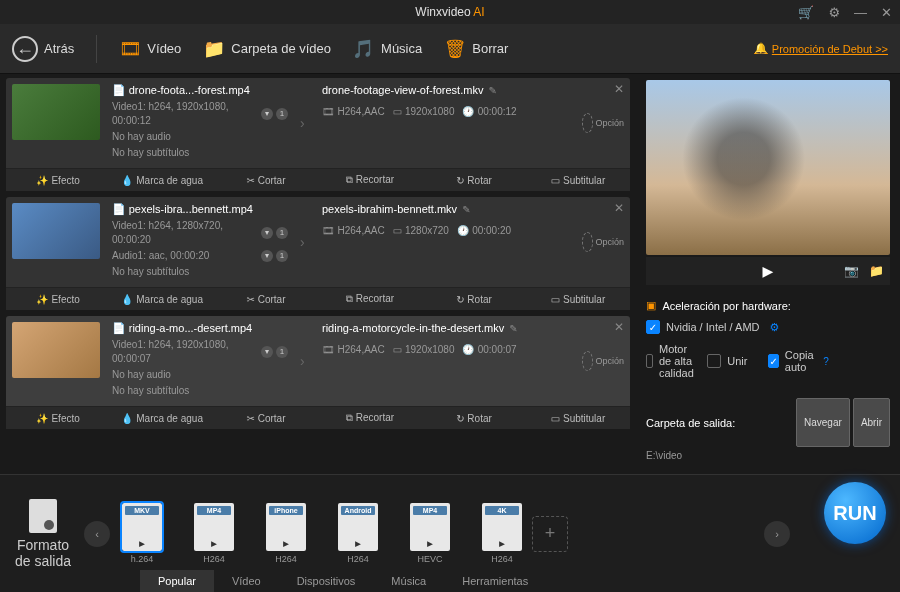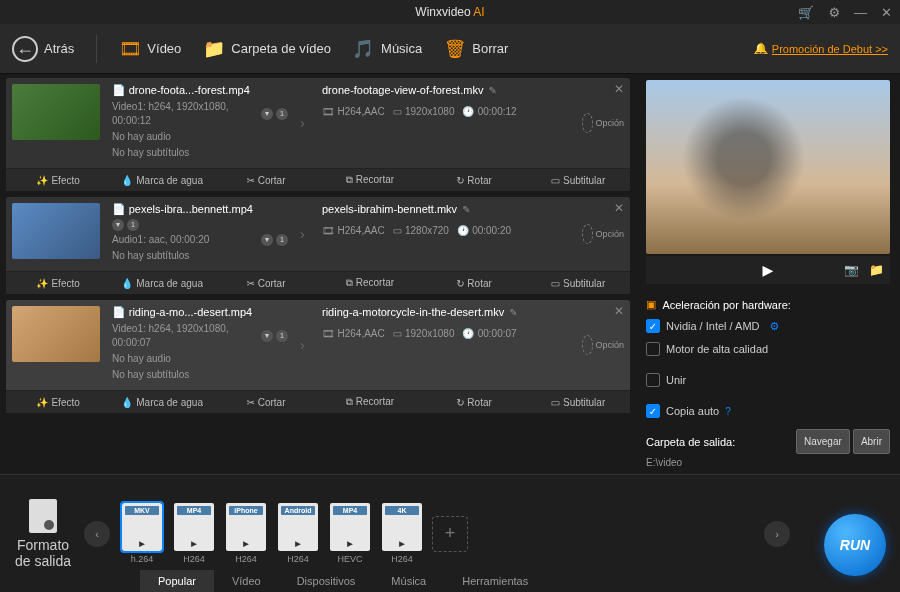--- a/index.html
+++ b/index.html
@@ -42,37 +42,37 @@
 .preview{height:175px;background:linear-gradient(180deg,#a8c8e8 0%,#d4b896 60%,#8b6f47 100%);border-radius:2px;position:relative}
 .preview::after{content:"";position:absolute;inset:0;background:radial-gradient(circle at 40% 45%,rgba(40,40,40,0.5) 15%,transparent 35%)}
 .pv-ctrl{height:28px;display:flex;align-items:center;justify-content:center;position:relative;background:#222;margin-top:2px}
 .pv-play{color:#fff;font-size:14px}
 .pv-icons{position:absolute;right:6px;display:flex;gap:10px;color:#999;font-size:12px}
 .settings{margin-top:14px;font-size:11px}
 .set-title{display:flex;align-items:center;gap:6px;color:#fff;margin-bottom:8px}
 .chk-row{display:flex;align-items:center;gap:6px;margin-bottom:9px;color:#ccc}
 .chk{width:14px;height:14px;border:1px solid #666;border-radius:2px;display:inline-flex;align-items:center;justify-content:center;font-size:10px}
 .chk.on{background:#0a84ff;border-color:#0a84ff;color:#fff}
-.set-grid{display:grid;grid-template-columns:1fr;gap:8px 6px}
-.folder-row{display:flex;align-items:center;justify-content:space-between;margin-top:2px}
-.btn-sm{background:#4a4a4a;border:1px solid #666;color:#ddd;padding:6px 7px;font-size:10px;cursor:pointer;border-radius:2px}
+.set-grid{display:grid;grid-template-columns:1fr 1fr 1fr 1fr;gap:8px 6px}
+.folder-row{display:flex;align-items:center;justify-content:space-between;margin-top:10px}
+.btn-sm{background:#4a4a4a;border:1px solid #666;color:#ddd;padding:18px 7px;font-size:10px;cursor:pointer;border-radius:2px}
 .folder-path{color:#999;font-size:10px;margin-top:3px}
 .bottom{height:118px;background:#1e1e1e;display:flex;align-items:center;padding:0 10px;position:relative;border-top:1px solid #333}
 .fmt-label{width:66px;text-align:center;color:#ccc;font-size:14px}
 .fmt-label .ficon{width:28px;height:34px;background:#ddd;margin:0 auto 4px;border-radius:2px;position:relative}
 .fmt-label .ficon::after{content:"";position:absolute;bottom:3px;right:3px;width:10px;height:10px;background:#555;border-radius:50%}
 .nav-arr{width:26px;height:26px;border-radius:50%;background:#333;display:flex;align-items:center;justify-content:center;color:#999;cursor:pointer;margin:0 8px}
-.presets{display:flex;gap:4px;align-items:center}
+.presets{display:flex;gap:24px;align-items:center}
 .preset{width:48px;text-align:center;cursor:pointer}
 .preset-ic{width:40px;height:48px;background:#e8e8e8;border-radius:2px;margin:0 auto 3px;position:relative;display:flex;flex-direction:column;justify-content:space-between;padding:3px;font-size:8px;color:#333;font-weight:bold}
 .preset-ic .top-t{background:#4a7ca8;color:#fff;padding:1px 2px;border-radius:1px;font-size:7px}
 .preset.sel .preset-ic{outline:2px solid #0a84ff}
 .preset-lbl{color:#999;font-size:9px}
 .add-btn{width:36px;height:36px;border:1px dashed #555;border-radius:4px;display:flex;align-items:center;justify-content:center;color:#777;font-size:18px;cursor:pointer;margin-left:6px}
-.run-btn{position:absolute;right:14px;bottom:16px;width:62px;height:62px;border-radius:50%;background:radial-gradient(circle at 35% 30%,#4db8ff,#0066cc);display:flex;align-items:center;justify-content:center;color:#fff;font-weight:bold;font-size:14px;font-style:italic;cursor:pointer;box-shadow:0 0 12px rgba(0,120,255,0.5)}
+.run-btn{position:absolute;right:14px;bottom:48px;width:62px;height:62px;border-radius:50%;background:radial-gradient(circle at 35% 30%,#4db8ff,#0066cc);display:flex;align-items:center;justify-content:center;color:#fff;font-weight:bold;font-size:20px;cursor:pointer;box-shadow:0 0 12px rgba(0,120,255,0.5)}
 .tabs{position:absolute;bottom:0;left:140px;right:136px;display:flex;height:22px}
 .tab{padding:0 18px;color:#999;font-size:11px;display:flex;align-items:center;cursor:pointer}
 .tab.active{background:#333;color:#fff}
 .pencil{color:#888;font-size:10px}
 .help{color:#0a84ff;font-size:10px}
 </style>
 </head>
 <body>
 
 <div class="titlebar">
@@ -160,20 +160,21 @@
       <div class="tool">▭ Subtitular</div>
     </div>
   </div>
   <div class="card ">
     <span class="close-x">✕</span>
     <div class="card-top">
       <div class="thumb t2"></div>
       <div class="source">
         <div class="fname">📄 pexels-ibra...bennett.mp4</div>
         <div class="line">
+              <span>Video1: h264, 1280x720, 00:00:20</span>
               <span class="badges">
                 <span class="badge">▾</span>
                 <span class="badge">1</span>
               </span>
             </div>
         <div class="line">
               <span>Audio1: aac, 00:00:20</span>
               <span class="badges">
                 <span class="badge">▾</span>
                 <span class="badge">1</span>

